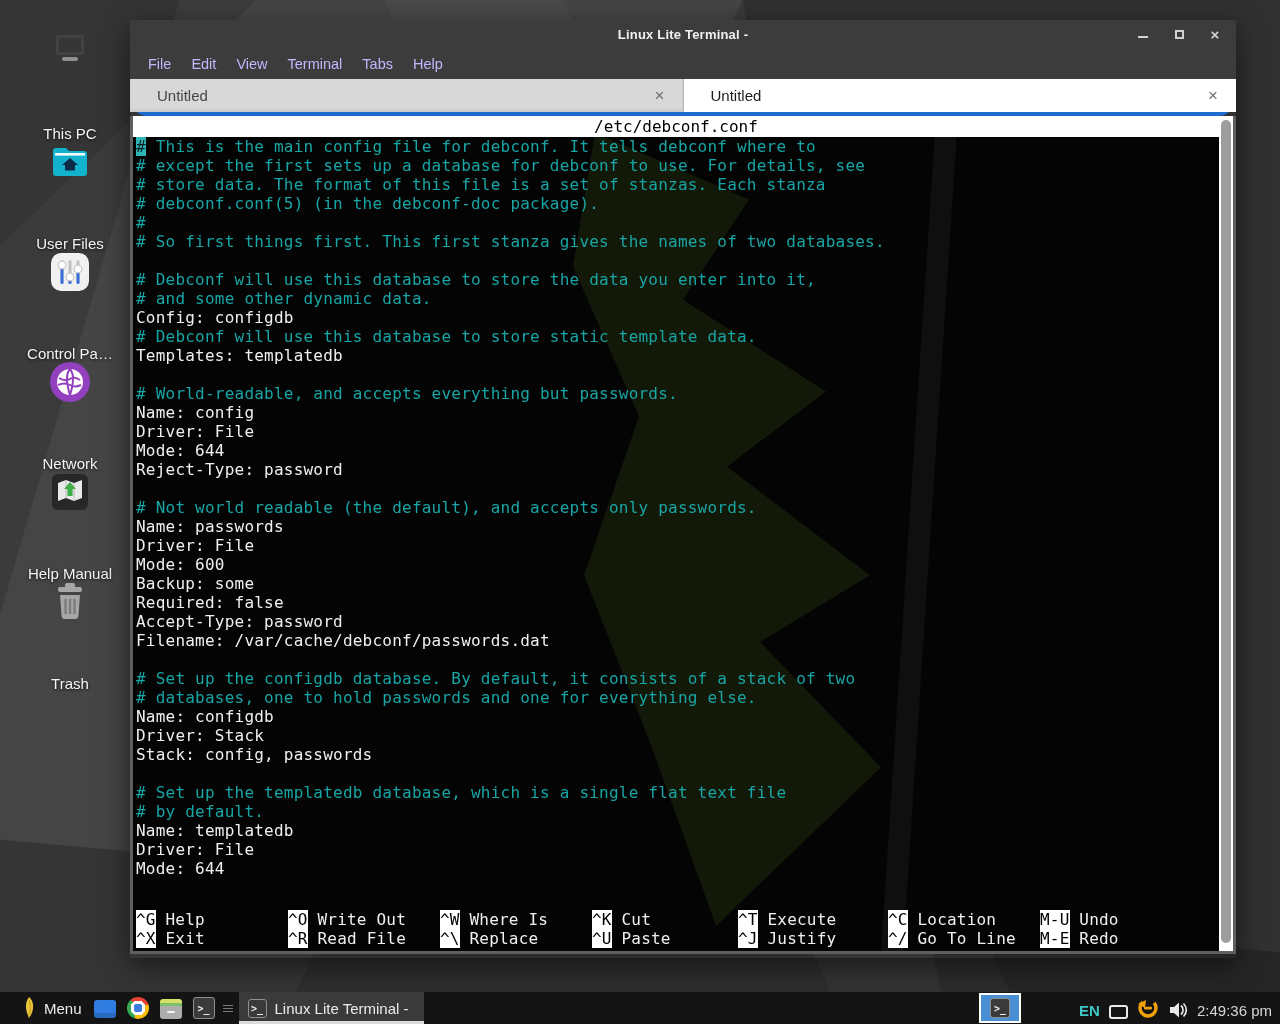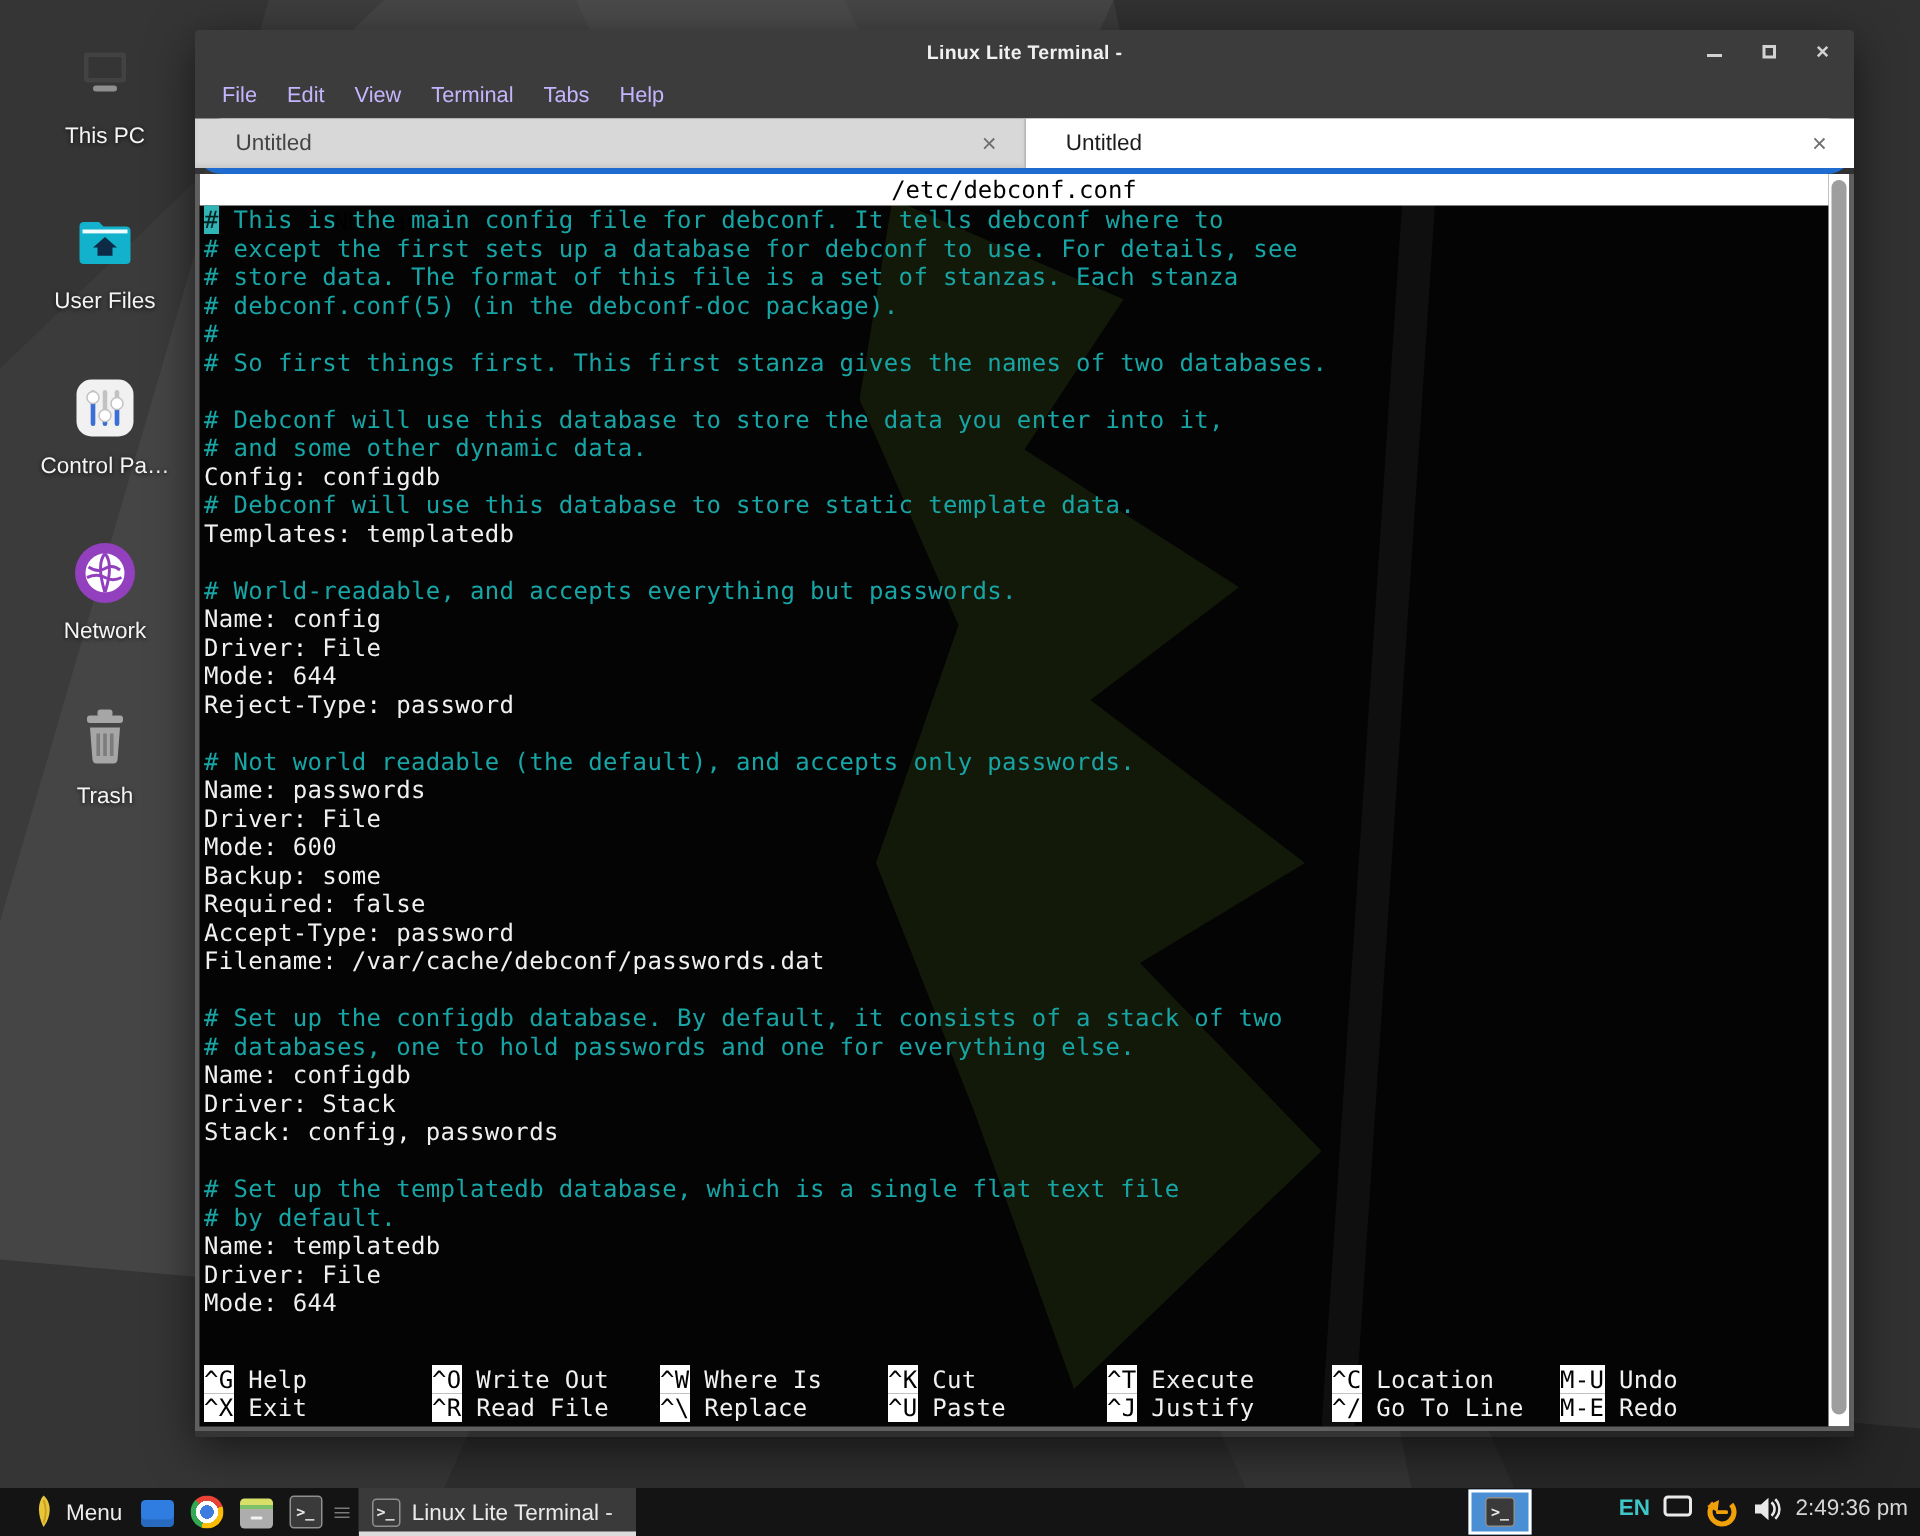--- a/index.html
+++ b/index.html
@@ -10,21 +10,21 @@
   .wallpaper { position:absolute; inset:0; background:#3b3b3b; }
   .facet { position:absolute; inset:0; }
   .facet.f1 { background:rgba(255,255,255,0.05); clip-path:polygon(14% 0, 58% 0, 22% 100%, 0 100%, 0 60%); }
   .facet.f2 { background:rgba(0,0,0,0.16); clip-path:polygon(58% 0, 100% 0, 100% 100%, 74% 100%); }
   .facet.f3 { background:rgba(0,0,0,0.10); clip-path:polygon(0 0, 20% 0, 0 24%); }
   .facet.f4 { background:rgba(0,0,0,0.22); clip-path:polygon(0 82%, 100% 93%, 100% 100%, 0 100%); }
   .facet.f5 { background:rgba(255,255,255,0.03); clip-path:polygon(30% 0, 44% 0, 80% 100%, 66% 100%); }
 
   
   .desk-icons { position:absolute; left:14px; top:28px; width:112px; z-index:5; }
-  .desk-item { width:112px; height:110px; display:flex; flex-direction:column; align-items:center; cursor:default; }
+  .desk-item { width:112px; height:110px; display:flex; flex-direction:column; align-items:center; cursor:default;gap:43px; }
   .desk-item .dicon { width:48px; height:48px; }
   .desk-item .dlabel { margin-top:6px; font-size:15px; color:#f4f4f4; text-shadow:0 1px 3px rgba(0,0,0,0.8); white-space:nowrap; }
 
   
   .window { position:absolute; left:130px; top:20px; width:1106px; height:938px; z-index:10;
             box-shadow:0 8px 30px rgba(0,0,0,0.55); border-radius:3px 3px 0 0; }
   .titlebar { height:28px; background:#3c3c3c; border-radius:3px 3px 0 0; position:relative;
               display:flex; align-items:center; justify-content:center; }
   .title-text { color:#f0f0f0; font-size:13px; font-weight:bold; letter-spacing:0.2px; }
   .win-btns { position:absolute; right:14px; top:0; height:28px; display:flex; align-items:center; gap:22px; }
@@ -97,21 +97,21 @@
   .tb-handle i { display:block; height:1px; background:#7a7a7a; }
   .task-btn { height:32px; background:#3a3a3a; display:flex; align-items:center; gap:8px;
               padding:0 16px 0 9px; cursor:pointer; box-shadow:inset 0 -3px 0 #dcdcdc; }
   .task-btn .term-glyph { width:19px; height:19px; }
   .task-label { color:#eaeaea; font-size:15px; white-space:nowrap; }
   .tb-spacer { flex:1; }
   .tray-term-btn { width:42px; height:30px; background:#4a8fd4; border:2px solid #ffffff;
       display:flex; align-items:center; justify-content:center; cursor:pointer; }
   .tray-term-btn .term-glyph { width:20px; height:20px; }
   .tray-gap { width:58px; }
-  .tray-group { display:flex; align-items:flex-start; gap:9px; padding-right:8px; }
+  .tray-group { display:flex; align-items:flex-end; gap:9px; padding-right:8px; }
   .tray-lang { color:#3fc6c6; font-size:15px; font-weight:bold; cursor:pointer; }
   .tray-display { width:19px; height:14px; border:2px solid #eaeaea; border-radius:3px; cursor:pointer; }
   .tray-clock { color:#d6d6d6; font-size:15px; white-space:nowrap; cursor:pointer; }
   svg { display:block; }
 </style>
 </head>
 <body>
 
 <div class="wallpaper">
   <div class="facet f1"></div>
@@ -167,20 +167,31 @@
     <div class="dicon">
       <svg viewBox="0 0 48 48" width="48" height="48">
         <circle cx="24" cy="24" r="20" fill="#9340bf"></circle>
         <circle cx="24" cy="24" r="13" fill="#ffffff"></circle>
         <path d="M13 20 q6 4 11 1 q5-3 10 1 M12 27 q7-3 12 0 q5 3 11 0 M24 11 q-6 7 0 26 M24 11 q6 7 0 26" stroke="#9340bf" stroke-width="2" fill="none"></path>
       </svg>
     </div>
     <div class="dlabel">Network</div>
   </div>
 
+  <div class="desk-item">
+    <div class="dicon">
+      <svg viewBox="0 0 48 48" width="48" height="48">
+        <rect x="6" y="6" width="36" height="36" rx="6" fill="#272727"></rect>
+        <path d="M12 15 l8-3 8 3 8-3 v18 l-8 3 -8-3 -8 3 z" fill="#e9e9e9"></path>
+        <path d="M20 12 v18 M28 15 v18" stroke="#bdbdbd" stroke-width="1"></path>
+        <path d="M24 14 l6 7 h-3.4 v7 h-5.2 v-7 H18 z" fill="#3fae49"></path>
+      </svg>
+    </div>
+    <div class="dlabel">Help Manual</div>
+  </div>
 
   <div class="desk-item">
     <div class="dicon">
       <svg viewBox="0 0 48 48" width="48" height="48">
         <rect x="19" y="5" width="10" height="5" rx="2" fill="#a6a6a6"></rect>
         <rect x="12" y="9" width="24" height="5" rx="2" fill="#a6a6a6"></rect>
         <path d="M14 17 h20 l-1.6 21 q-.2 3 -3 3 h-10.8 q-2.8 0 -3-3 z" fill="#a6a6a6"></path>
         <path d="M19.5 21 v15 M24 21 v15 M28.5 21 v15" stroke="#7c7c7c" stroke-width="2.4"></path>
       </svg>
     </div>

